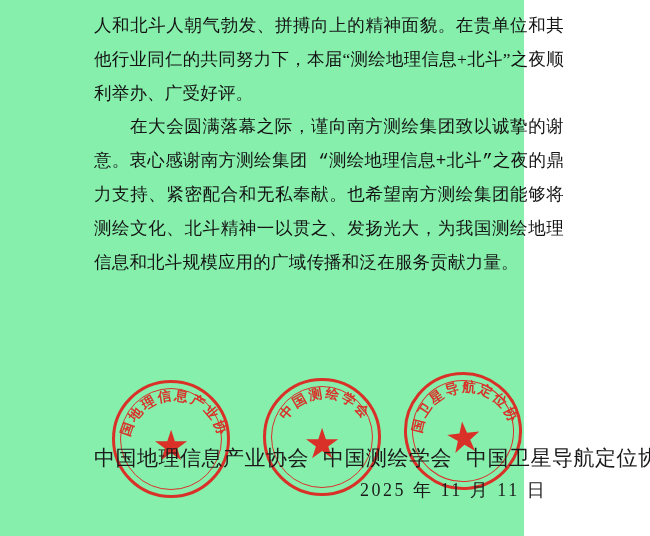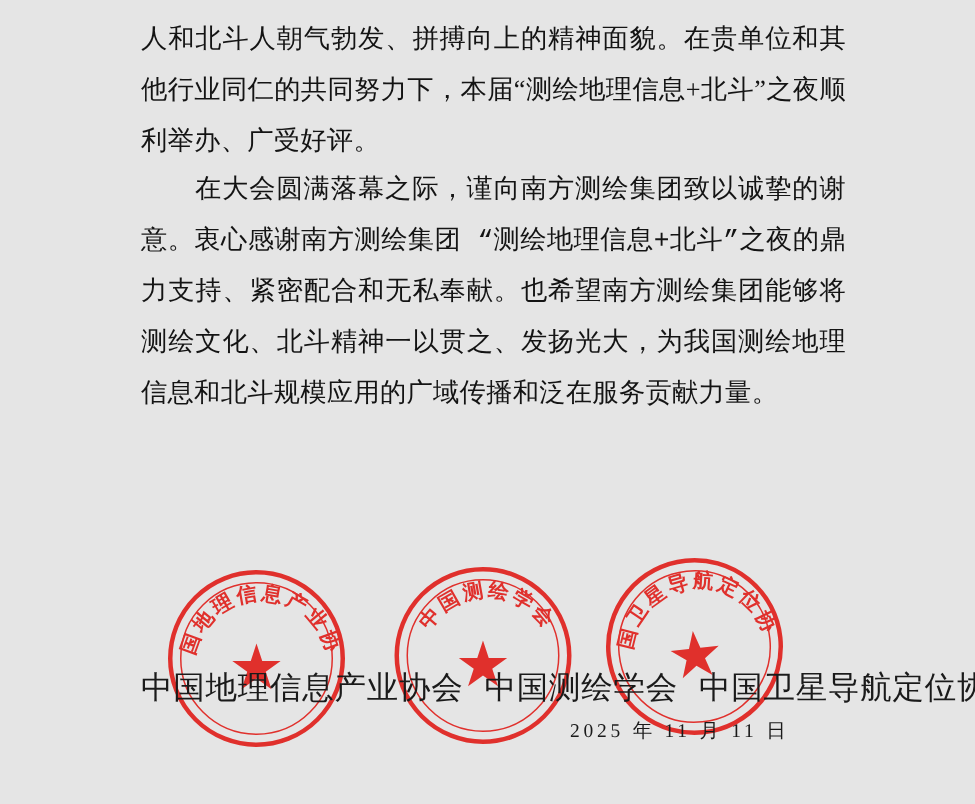--- a/index.html
+++ b/index.html
@@ -10,23 +10,23 @@
     width: 650px;
     height: 536px;
     background: #ffffff;
     font-family: "Liberation Serif", "DejaVu Serif", serif;
     color: #111111;
     overflow: hidden;
     position: relative;
   }
   .page {
     position: relative;
-    width: 650px;
+    width: 524px;
     height: 536px;
-    background: #e5e5e5;
+    background: #86efac;
   }
   .body-text {
     position: absolute;
     left: 94px;
     top: 8px;
     width: 470px;
   }
   .para {
     font-size: 17.5px;
     line-height: 34px;
@@ -110,23 +110,23 @@
     left: 94px;
     top: 444px;
     width: 470px;
     font-size: 21px;
     color: #1a1a1a;
     letter-spacing: 0.5px;
     white-space: nowrap;
   }
   .date-line {
     position: absolute;
-    left: 380px;
+    left: 360px;
     top: 478px;
-    font-size: 13px;
+    font-size: 18px;
     color: #1a1a1a;
     letter-spacing: 2.5px;
     white-space: nowrap;
   }
   .sig-org { display: inline-block; }
   .sig-gap { display: inline-block; width: 14px; }
 </style>
 </head>
 <body>
 

